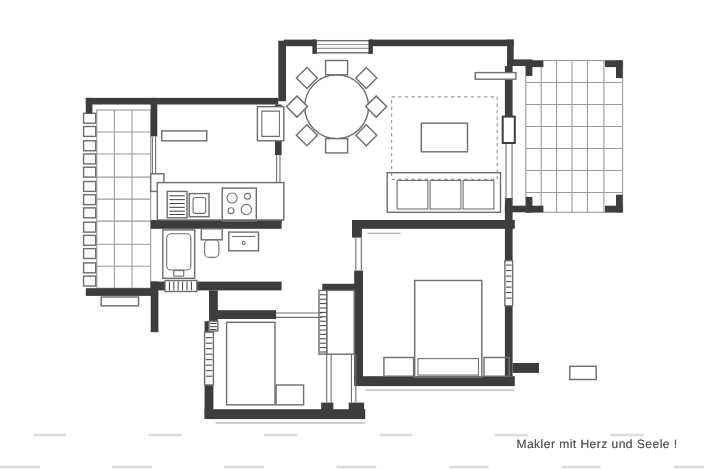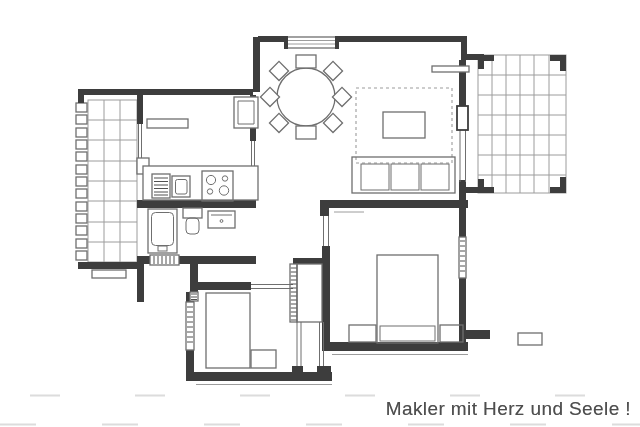--- a/index.html
+++ b/index.html
@@ -7,22 +7,22 @@
     --grid:#9c9c9c; --faint:#dcdcdc; --caption_text:#4e4e4e;
   }
   html,body{margin:0;padding:0;background:#fff;}
   .stage{
     position:relative; width:640px; height:427px; overflow:hidden;
     background:var(--paper);
     font-family:"Liberation Sans", sans-serif;
   }
   .stage svg{position:absolute;left:0;top:0;}
   .caption{
-    position:absolute; top:398px; right:9px;
-    font-size:19px; letter-spacing:.4px; color:var(--caption_text);
+    position:absolute; top:398px; right:24px;
+    font-size:11px; letter-spacing:.4px; color:var(--caption_text);
     text-shadow:0 0 .6px rgba(90,90,90,.55);
     white-space:nowrap;
   }
   .w{fill:var(--wall);stroke:none;}
   .f{fill:#fff;stroke:var(--line);stroke-width:1.3;}
   .fn{fill:none;stroke:var(--line);stroke-width:1.3;}
   .thin{fill:none;stroke:var(--line);stroke-width:1;}
   .g{fill:none;stroke:var(--grid);stroke-width:1;}
   .tick{fill:none;stroke:var(--grid);stroke-width:1;}
   .dark-tick{fill:none;stroke:var(--wall);stroke-width:.9;}

